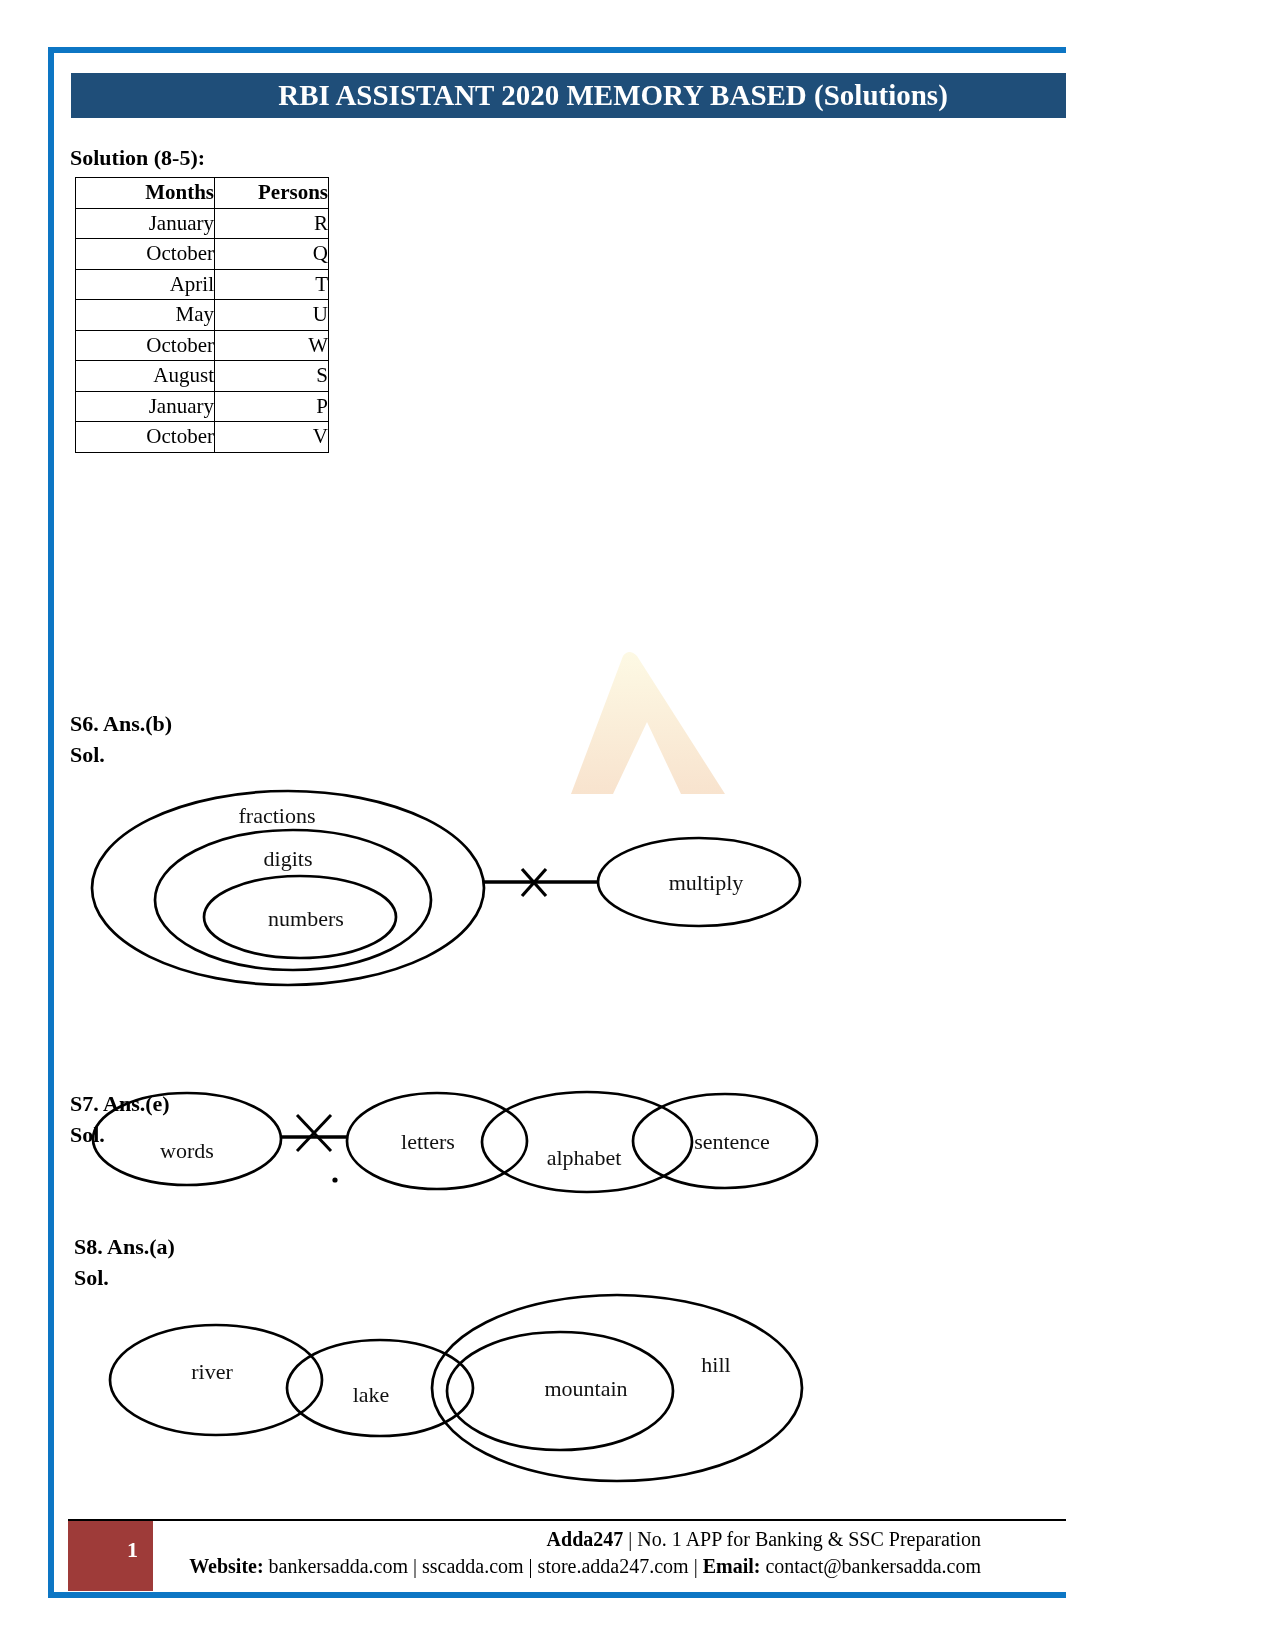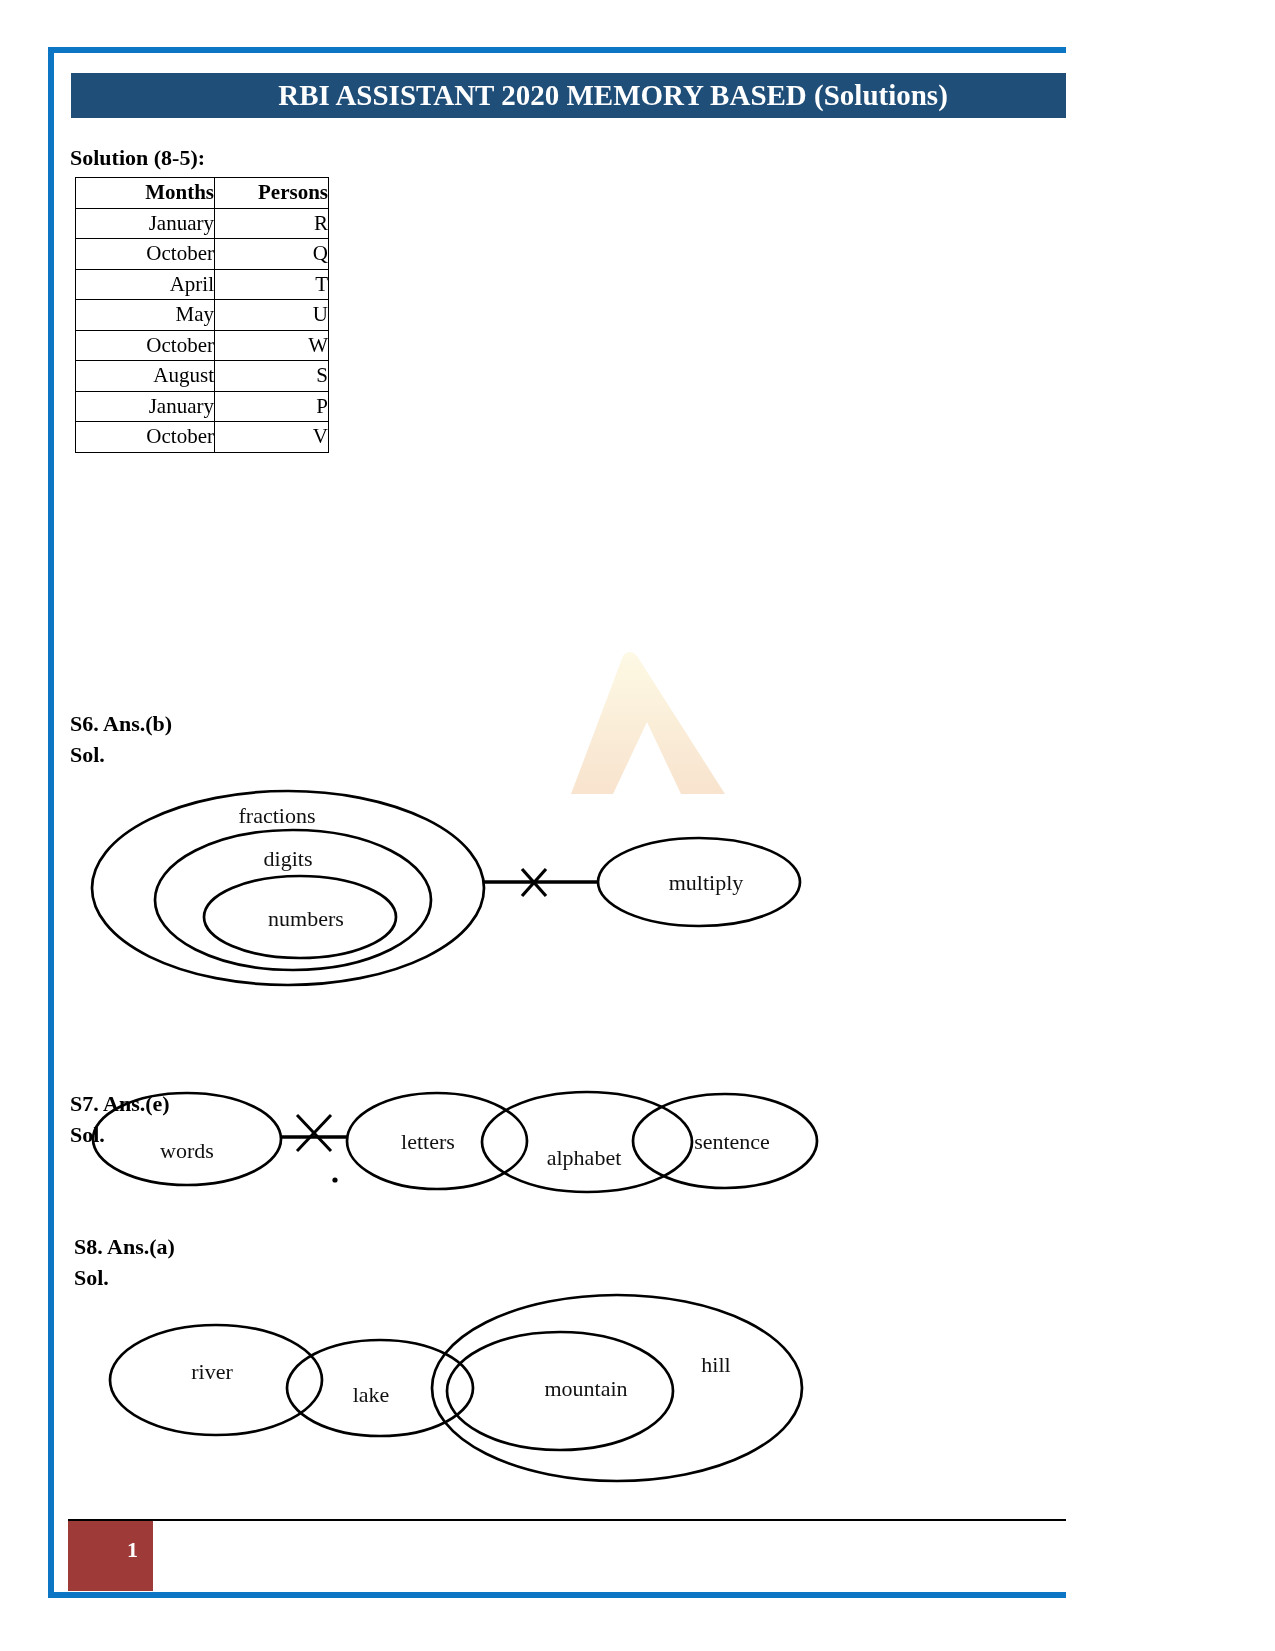--- a/index.html
+++ b/index.html
@@ -161,14 +161,18 @@
     <text x="526" y="106">mountain</text>
     <text x="656" y="82">hill</text>
   </svg>
 
   <div id="footer-rule" class="abs"></div>
 
   <div id="page-number-box" class="abs">
     <span>1</span>
   </div>
 
+  <div id="footer-text" class="abs">
+    <div><span class="b">Adda247</span><span> | No. 1 APP for Banking &amp; SSC Preparation</span></div>
+    <div><span class="b">Website:</span><span> bankersadda.com | sscadda.com | store.adda247.com | </span><span class="b">Email:</span><span> contact@bankersadda.com</span></div>
+  </div>
 
 </div>
 
 </body></html>

